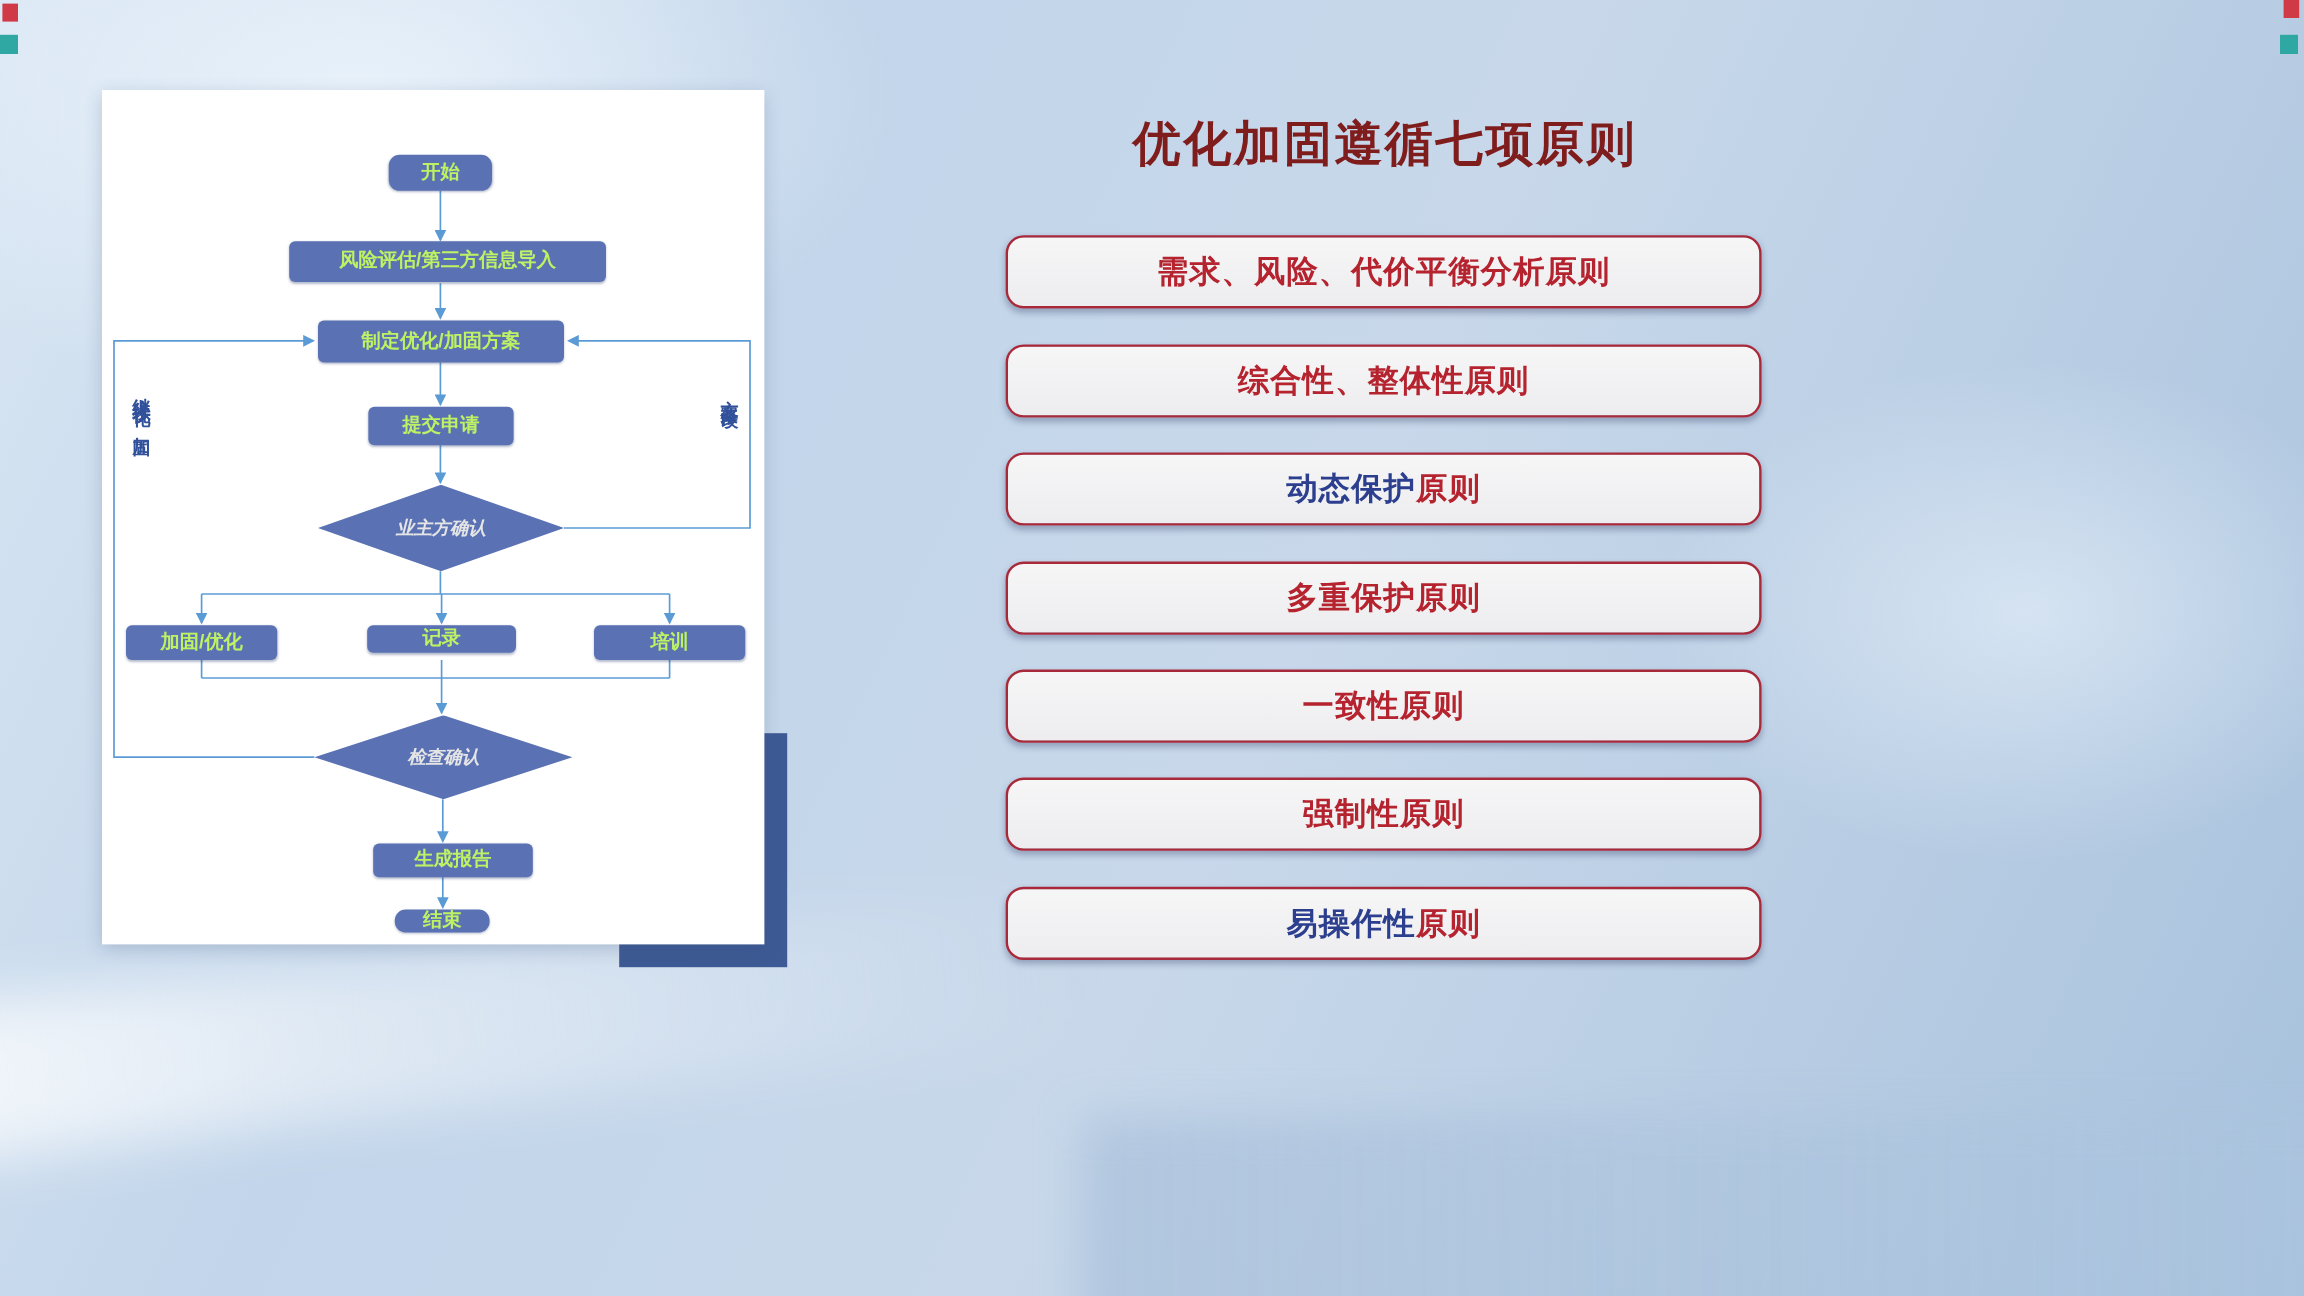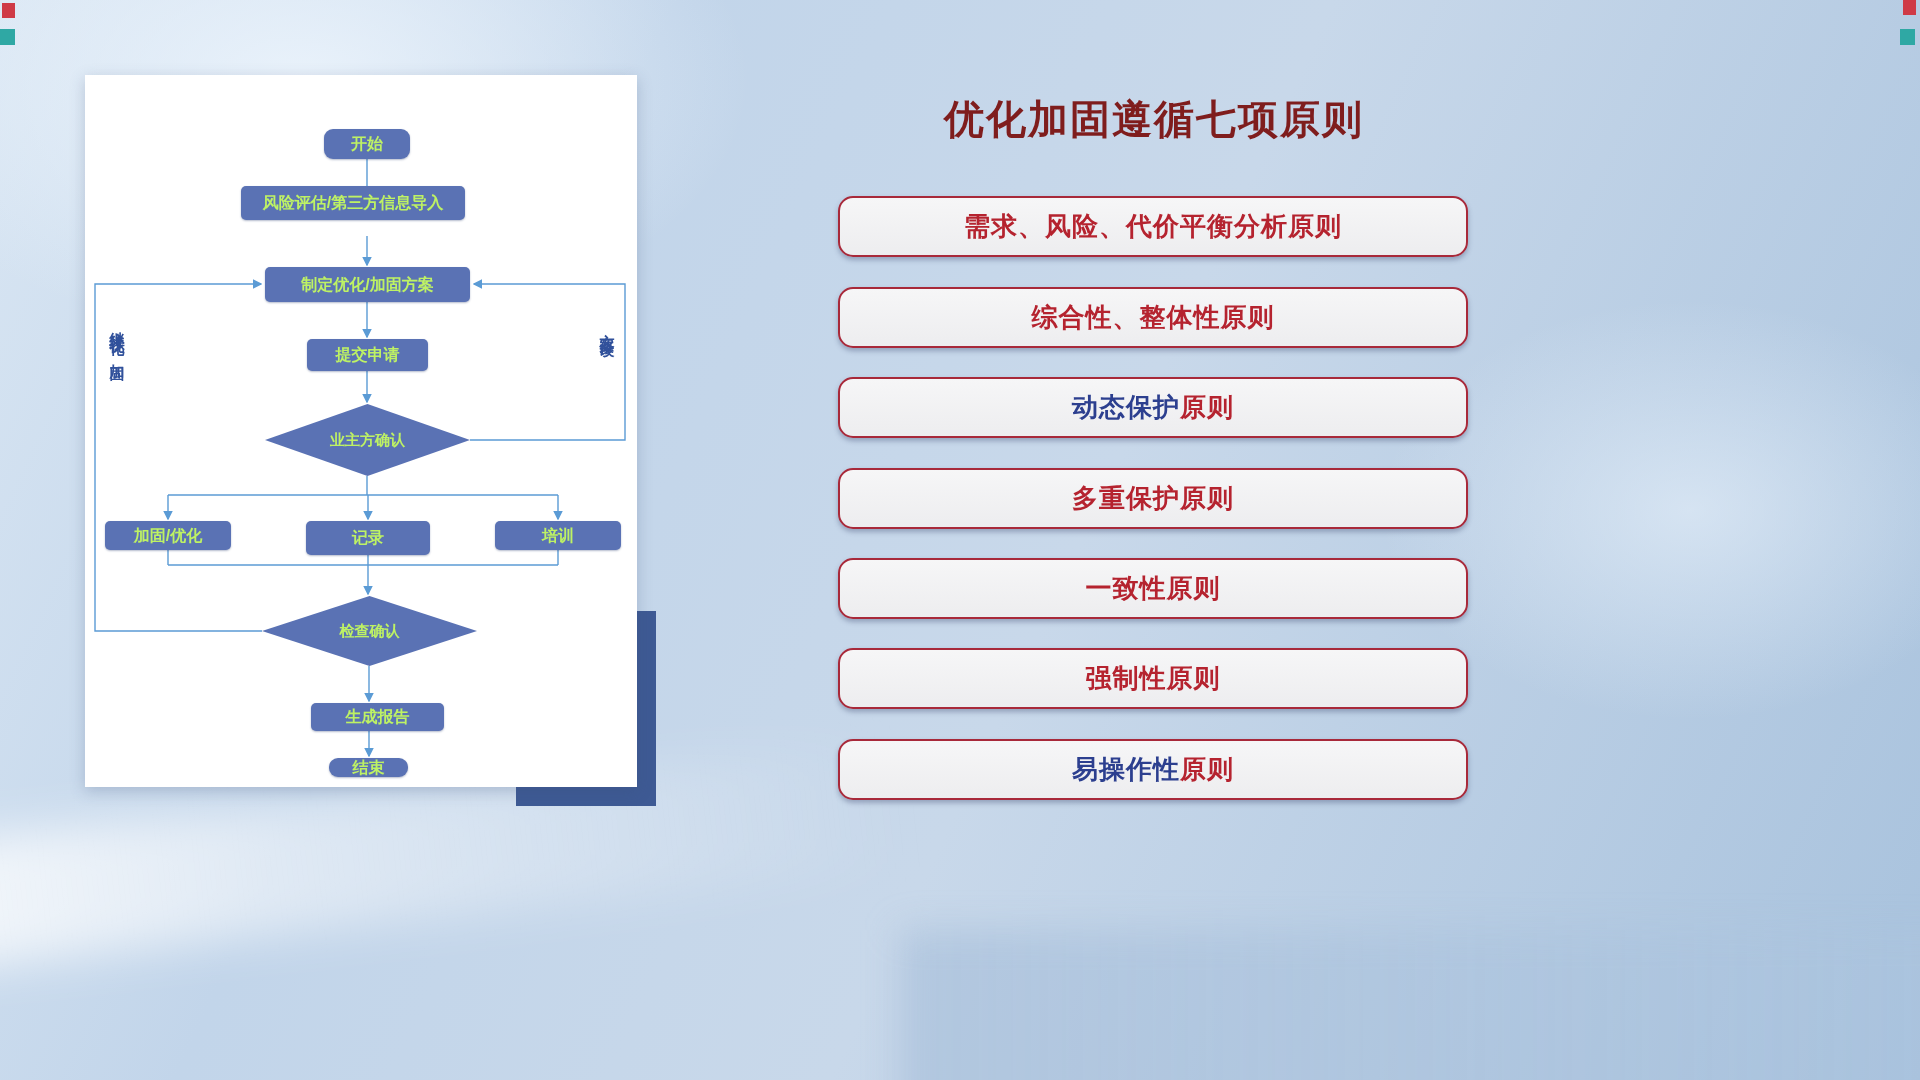--- a/index.html
+++ b/index.html
@@ -37,24 +37,24 @@
   .flow-card { position:absolute; left:85px; top:75px; width:552px; height:712px;
     background:#ffffff; box-shadow:0 4px 14px rgba(60,80,120,.25); }
 
   .fc-svg { position:absolute; left:0; top:0; width:552px; height:712px; }
 
   .fc-node { position:absolute; background:#5a72b4; color:#bef264;
     display:flex; align-items:center; justify-content:center;
     font-size:16px; font-weight:bold; border-radius:5px; line-height:1.1;
     box-shadow:0 1px 2px rgba(40,60,110,.35); }
   .fc-round { border-radius:9px; }
-  .fc-diamond { position:absolute; background:#5a72b4; color:#bef264;
+  .fc-diamond { position:absolute; background:#5a72b4; color:#e5e5e5;
     display:flex; align-items:center; justify-content:center;
     font-size:15px; font-weight:bold;
-    clip-path:polygon(50% 0, 100% 50%, 50% 100%, 0 50%); box-shadow:none; }
+    clip-path:polygon(50% 0, 100% 50%, 50% 100%, 0 50%); box-shadow:none;font-style:italic; }
 
   .loop-label { position:absolute; color:#31519b; font-weight:bold; font-size:15px;
     writing-mode:vertical-rl; text-orientation:upright; letter-spacing:3px; }
   .loop-left { left:22px; top:245px; height:190px; }
   .loop-right { left:512px; top:246px; height:150px; }
 
   
   .slide-title { position:absolute; left:838px; top:92px; width:632px;
     text-align:center; font-size:40px; font-weight:bold; color:#7f1d1d;
     letter-spacing:2px; }
@@ -107,31 +107,31 @@
       <path d="M283 475 V519" marker-end="url(#arrow)"></path>
       <path d="M284 591 V626" marker-end="url(#arrow)"></path>
       <path d="M284 656 V681" marker-end="url(#arrow)"></path>
       <path d="M385 365 H540 V209 H389" marker-end="url(#arrow)"></path>
       <path d="M177 556 H10 V209 H176" marker-end="url(#arrow)"></path>
     </g>
   </svg>
 
   <div class="fc-node fc-round" style="left:239px; top:54px; width:86px; height:30px;">开始</div>
 
-  <div class="fc-node" style="left:156px; top:111px; width:224px; height:34px;">风险评估/第三方信息导入</div>
+  <div class="fc-node" style="left:156px; top:126px; width:264px; height:34px;">风险评估/第三方信息导入</div>
 
   <div class="fc-node" style="left:180px; top:192px; width:205px; height:35px;">制定优化/加固方案</div>
 
   <div class="fc-node" style="left:222px; top:264px; width:121px; height:32px;">提交申请</div>
 
   <div class="fc-diamond" style="left:180px; top:329px; width:205px; height:72px;">业主方确认</div>
 
   <div class="fc-node" style="left:20px; top:446px; width:126px; height:29px;">加固/优化</div>
 
-  <div class="fc-node" style="left:221px; top:446px; width:124px; height:34px;">记录</div>
+  <div class="fc-node" style="left:221px; top:446px; width:124px; height:23px;">记录</div>
 
   <div class="fc-node" style="left:410px; top:446px; width:126px; height:29px;">培训</div>
 
   <div class="fc-diamond" style="left:177px; top:521px; width:215px; height:70px;">检查确认</div>
 
   <div class="fc-node" style="left:226px; top:628px; width:133px; height:28px;">生成报告</div>
 
   <div class="fc-node fc-round" style="left:244px; top:683px; width:79px; height:19px;">结束</div>
 
   <div class="loop-label loop-left">继续优化/加固</div>

